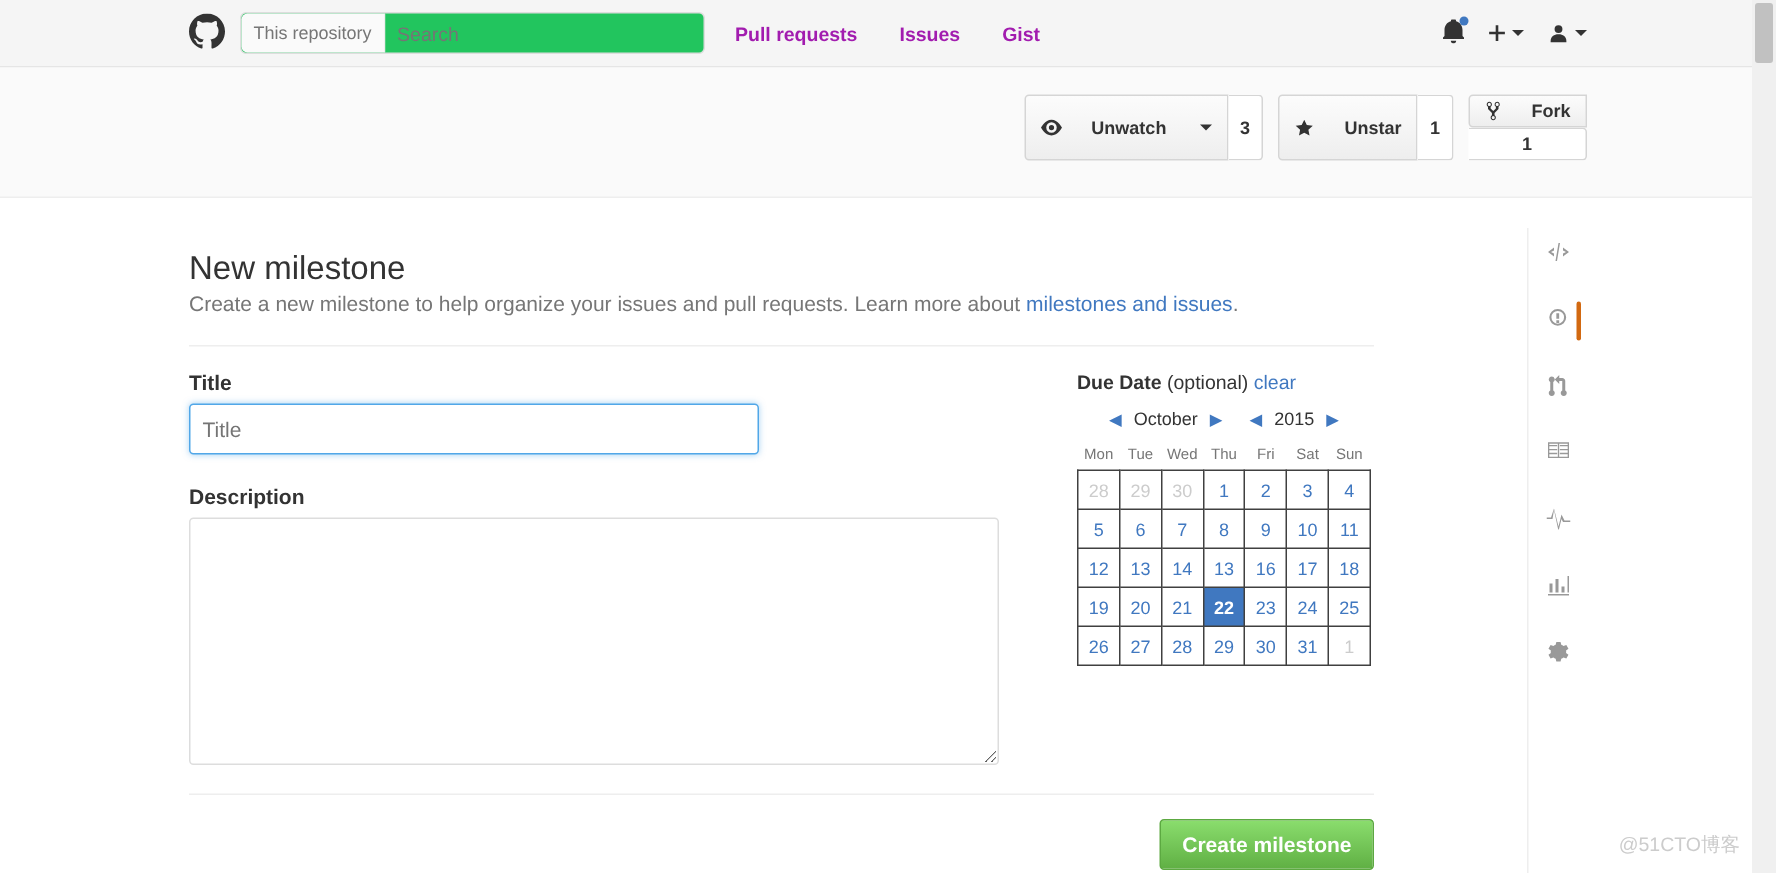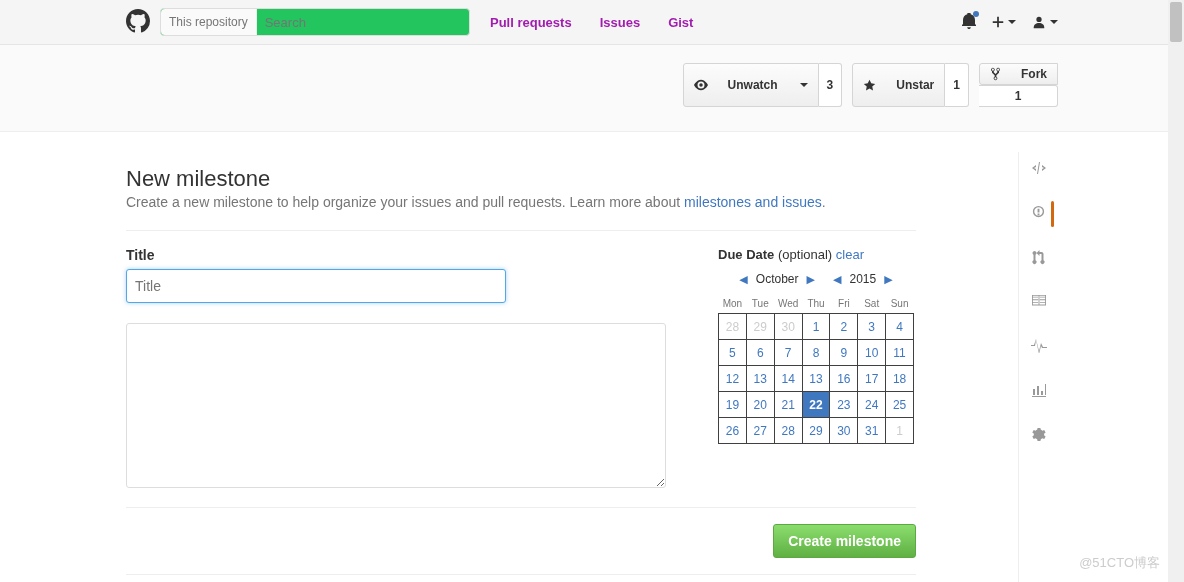--- a/index.html
+++ b/index.html
@@ -245,20 +245,21 @@
       <h2 class="page-title">New milestone</h2>
       <div class="subtext">
         <span>Create a new milestone to help organize your issues and pull requests. Learn more about </span><a href="#">milestones and issues</a><span>.</span>
       </div>
       <hr>
       <div class="row">
         <div class="col-left">
           <label class="lbl">Title</label>
           <input class="text-input focused" placeholder="Title" style="">
           <div style="height:20px;"></div>
+          <label class="lbl">Description</label>
           <textarea class="desc" style="width: 540px;"></textarea>
         </div>
         <div class="col-right" style="margin-left:170px;">
           <div style="margin-bottom:6px;">
             <span class="due-title">Due Date</span>
             <span class="muted">(optional)</span>
             <a href="#" class="clear-link">clear</a>
           </div>
           <div class="calendar">
             <div class="calnav">

